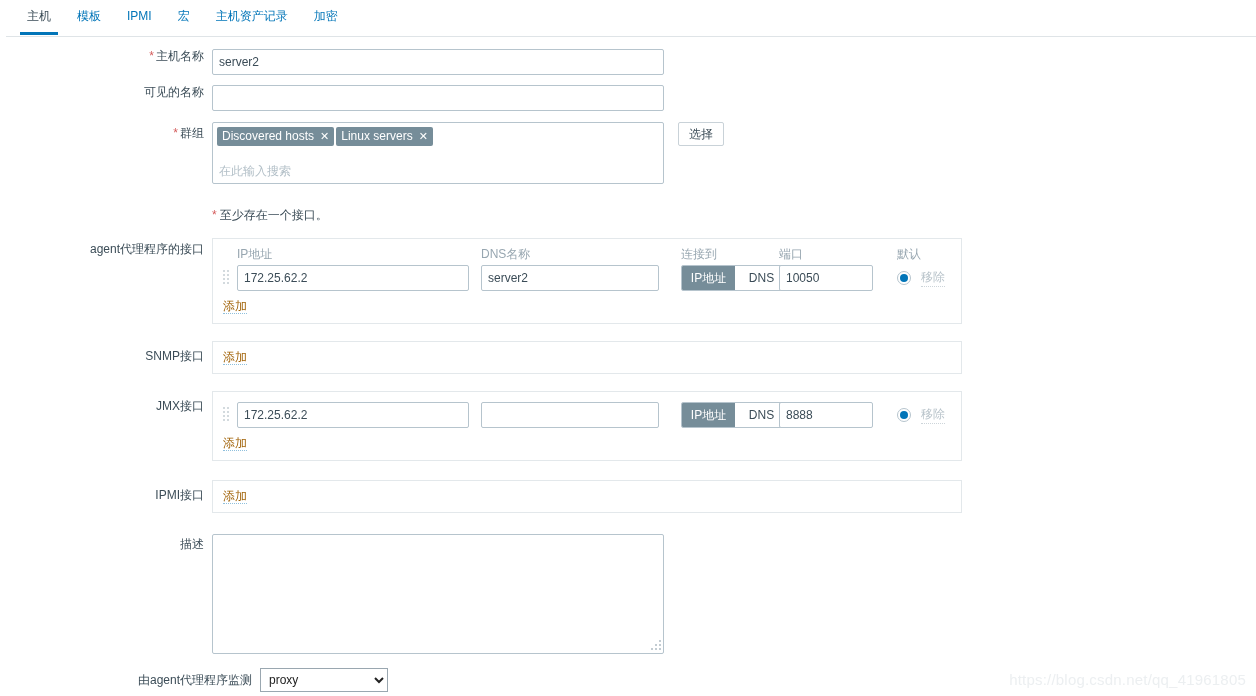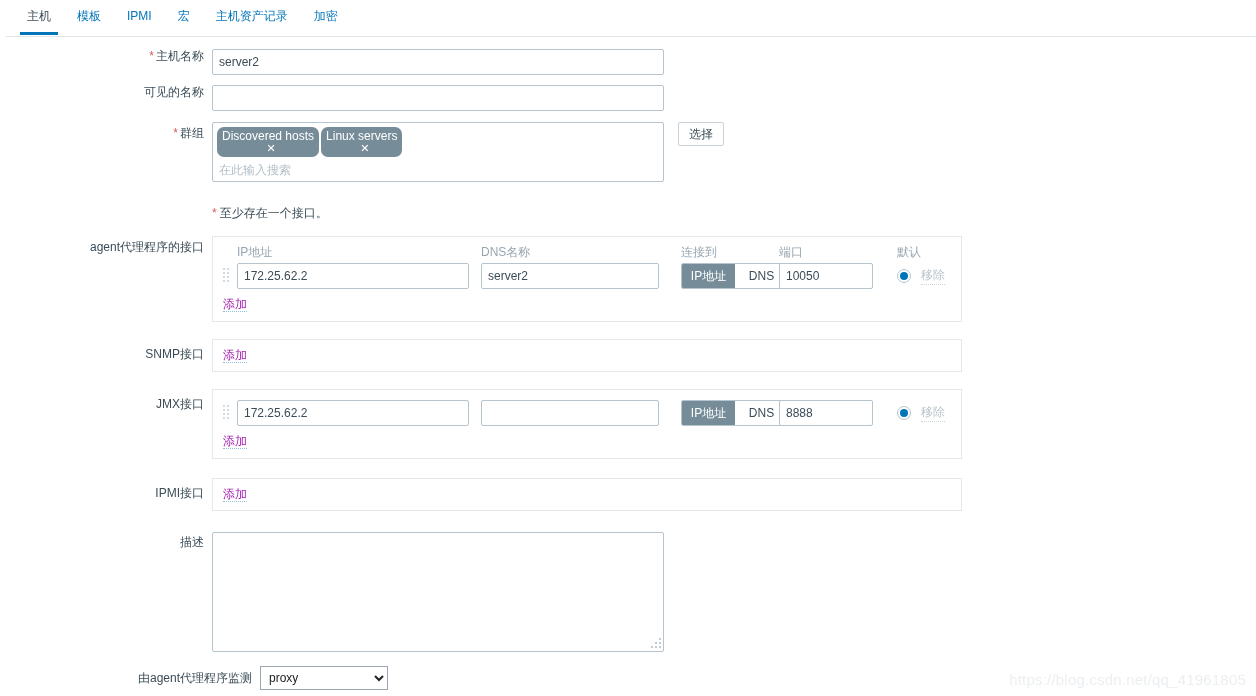--- a/index.html
+++ b/index.html
@@ -109,38 +109,37 @@
   }
   .chips { display: flex; flex-wrap: wrap; gap: 2px; }
   .chip {
     display: inline-flex;
     align-items: center;
     background: #768d99;
     color: #ffffff;
     font-size: 12px;
     line-height: 14px;
     padding: 2px 5px 3px 5px;
-    border-radius: 7px;
+    border-radius: 2px;
     white-space: nowrap;
-    flex-direction: column;
   }
   .chip .x {
     margin-left: 6px;
     font-size: 11px;
     font-weight: bold;
     color: #ffffff;
     cursor: pointer;
     line-height: 11px;
   }
   .ms-input {
     border: 0;
     outline: none;
     width: 98%;
-    margin-top: 5px;
-    font-family: Liberation Sans, sans-serif;
+    margin-top: 17px;
+    font-family: Liberation Serif, serif;
     font-size: 12px;
     color: #737373;
     background: transparent;
   }
   .ms-input::placeholder { color: #b2bfc7; }
 
   .btn-select {
     box-sizing: border-box;
     height: 24px;
     min-width: 46px;
@@ -245,21 +244,21 @@
   .link-remove {
     margin-left: 10px;
     color: #b8c3ca;
     font-size: 12px;
     border-bottom: 1px dotted #cdd5da;
     cursor: default;
   }
   .link-add {
     display: inline-block;
     margin-top: 8px;
-    color: #a21caf;
+    color: #a16207;
     font-size: 12px;
     border-bottom: 1px dotted #8fc0dd;
     cursor: pointer;
     line-height: 14px;
   }
 
   
   .ta-wrap { position: relative; width: 452px; }
   textarea.desc {
     box-sizing: border-box;

